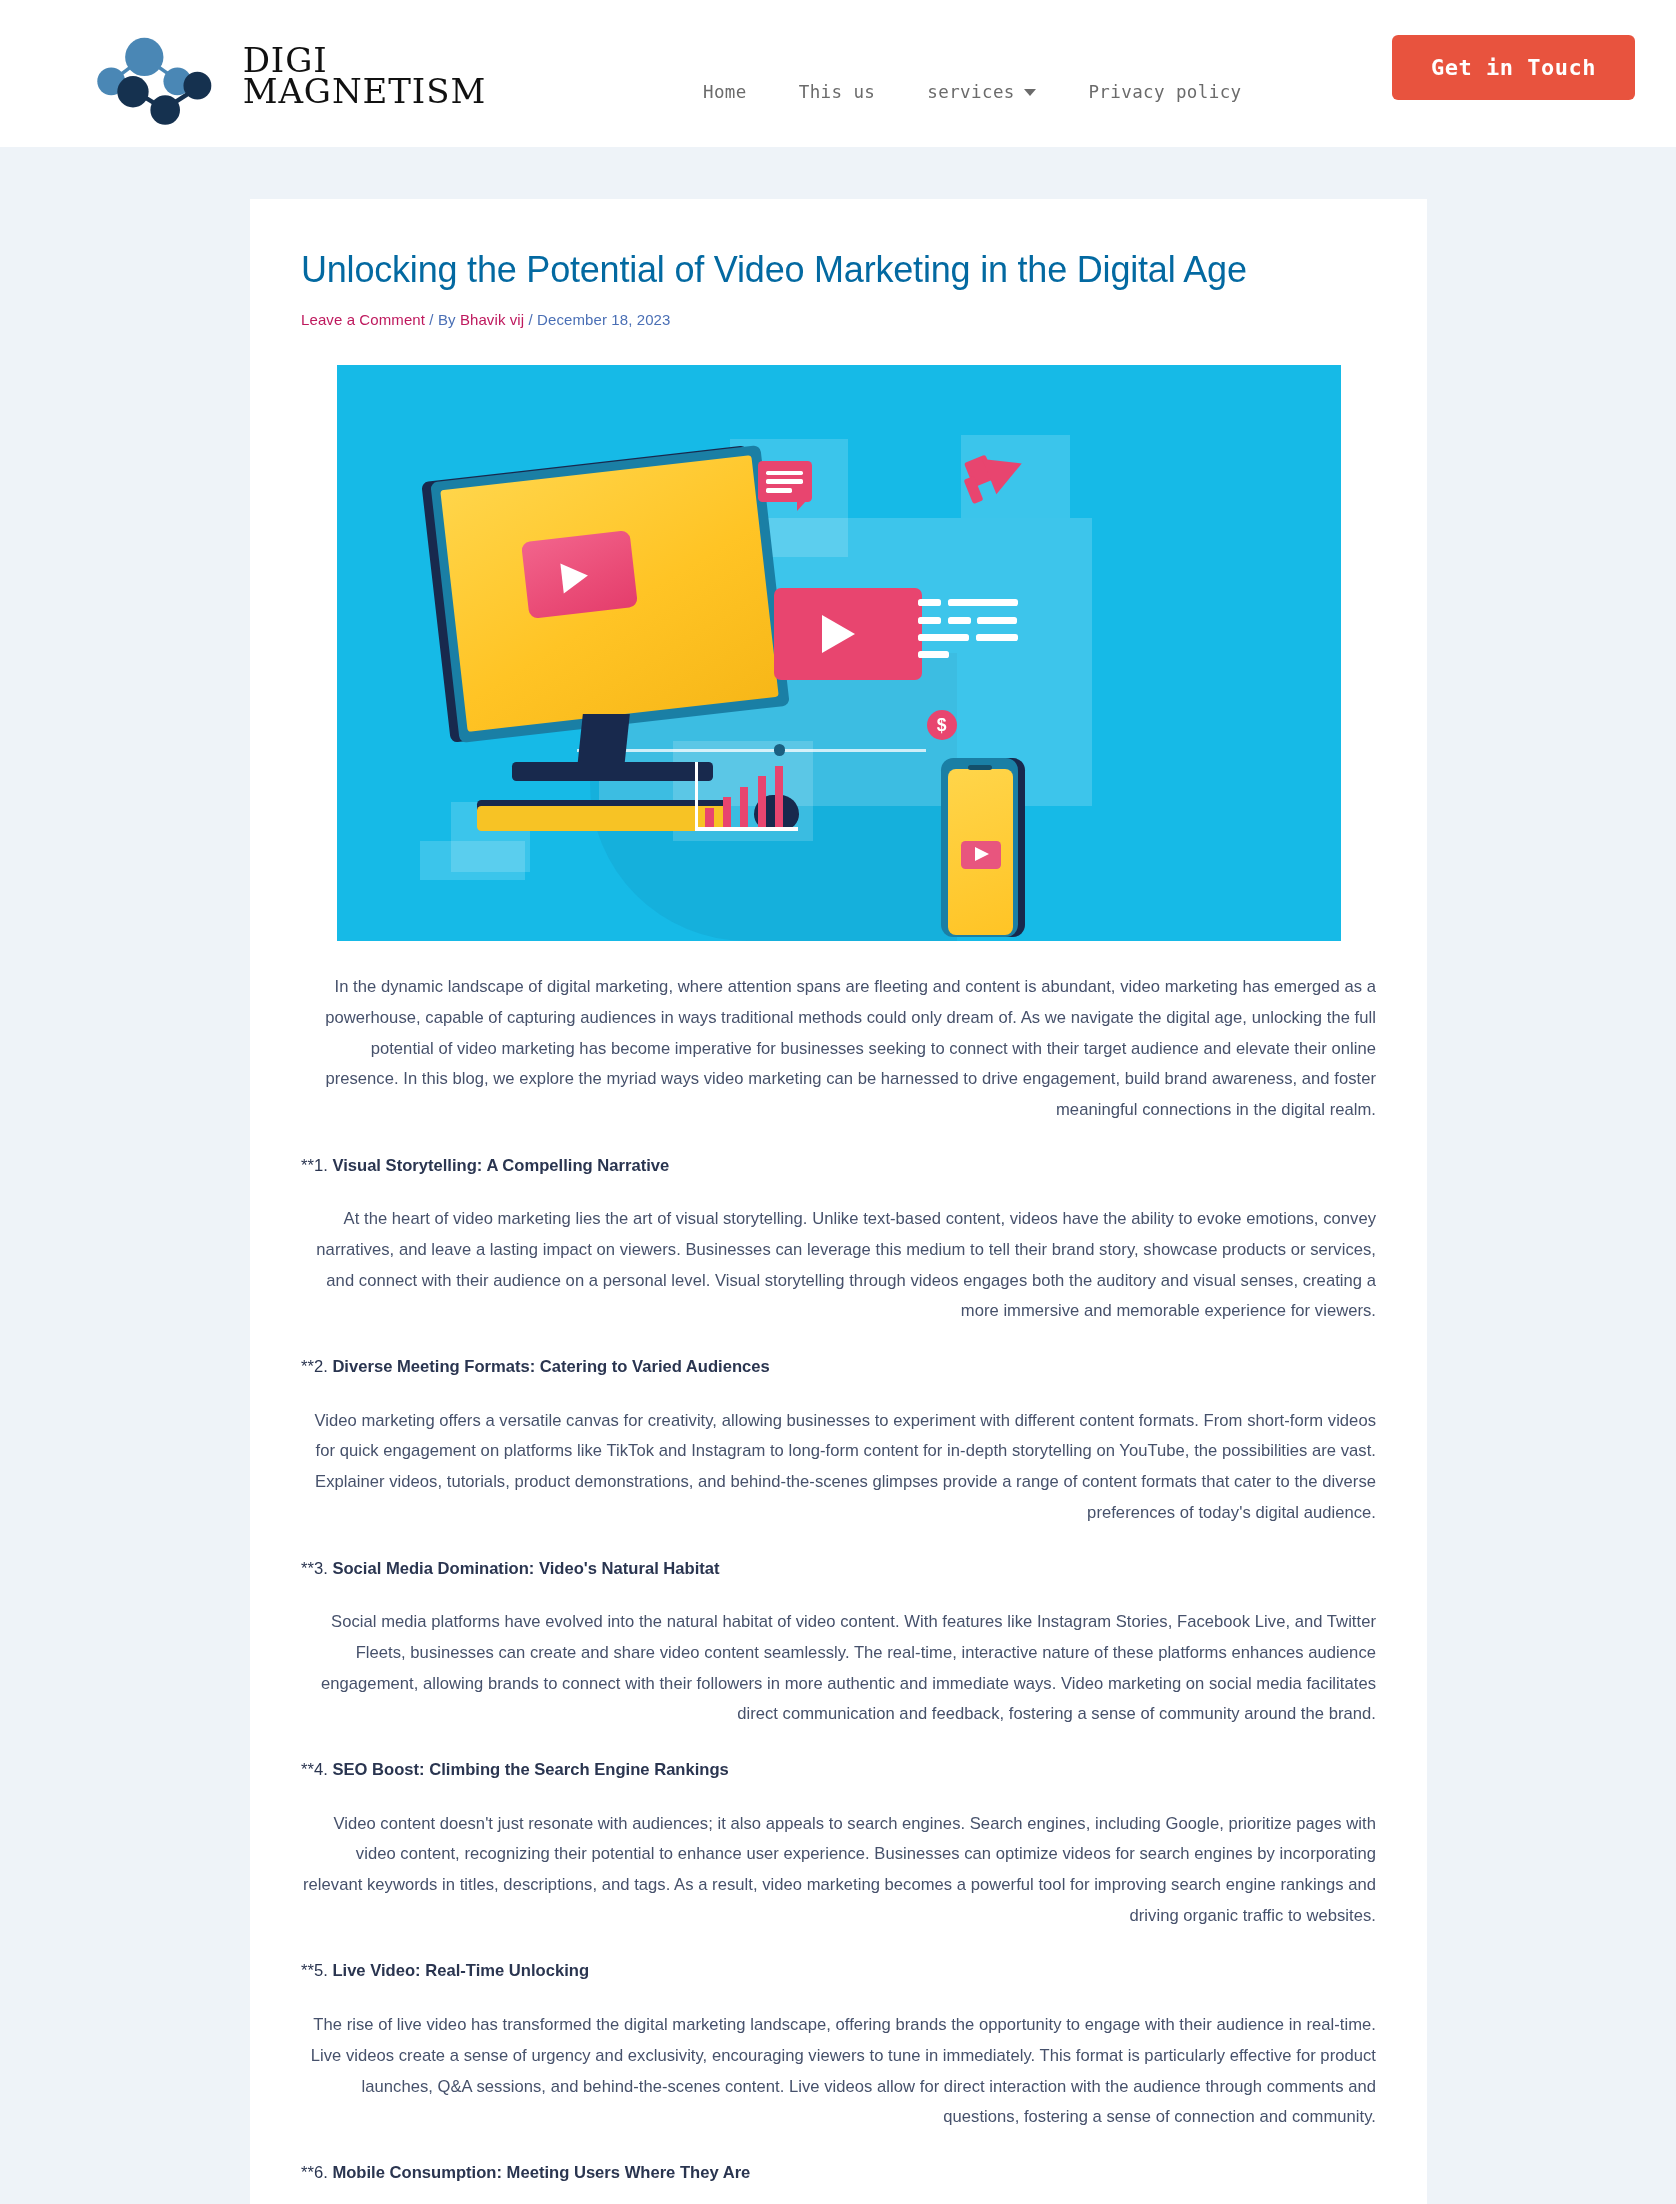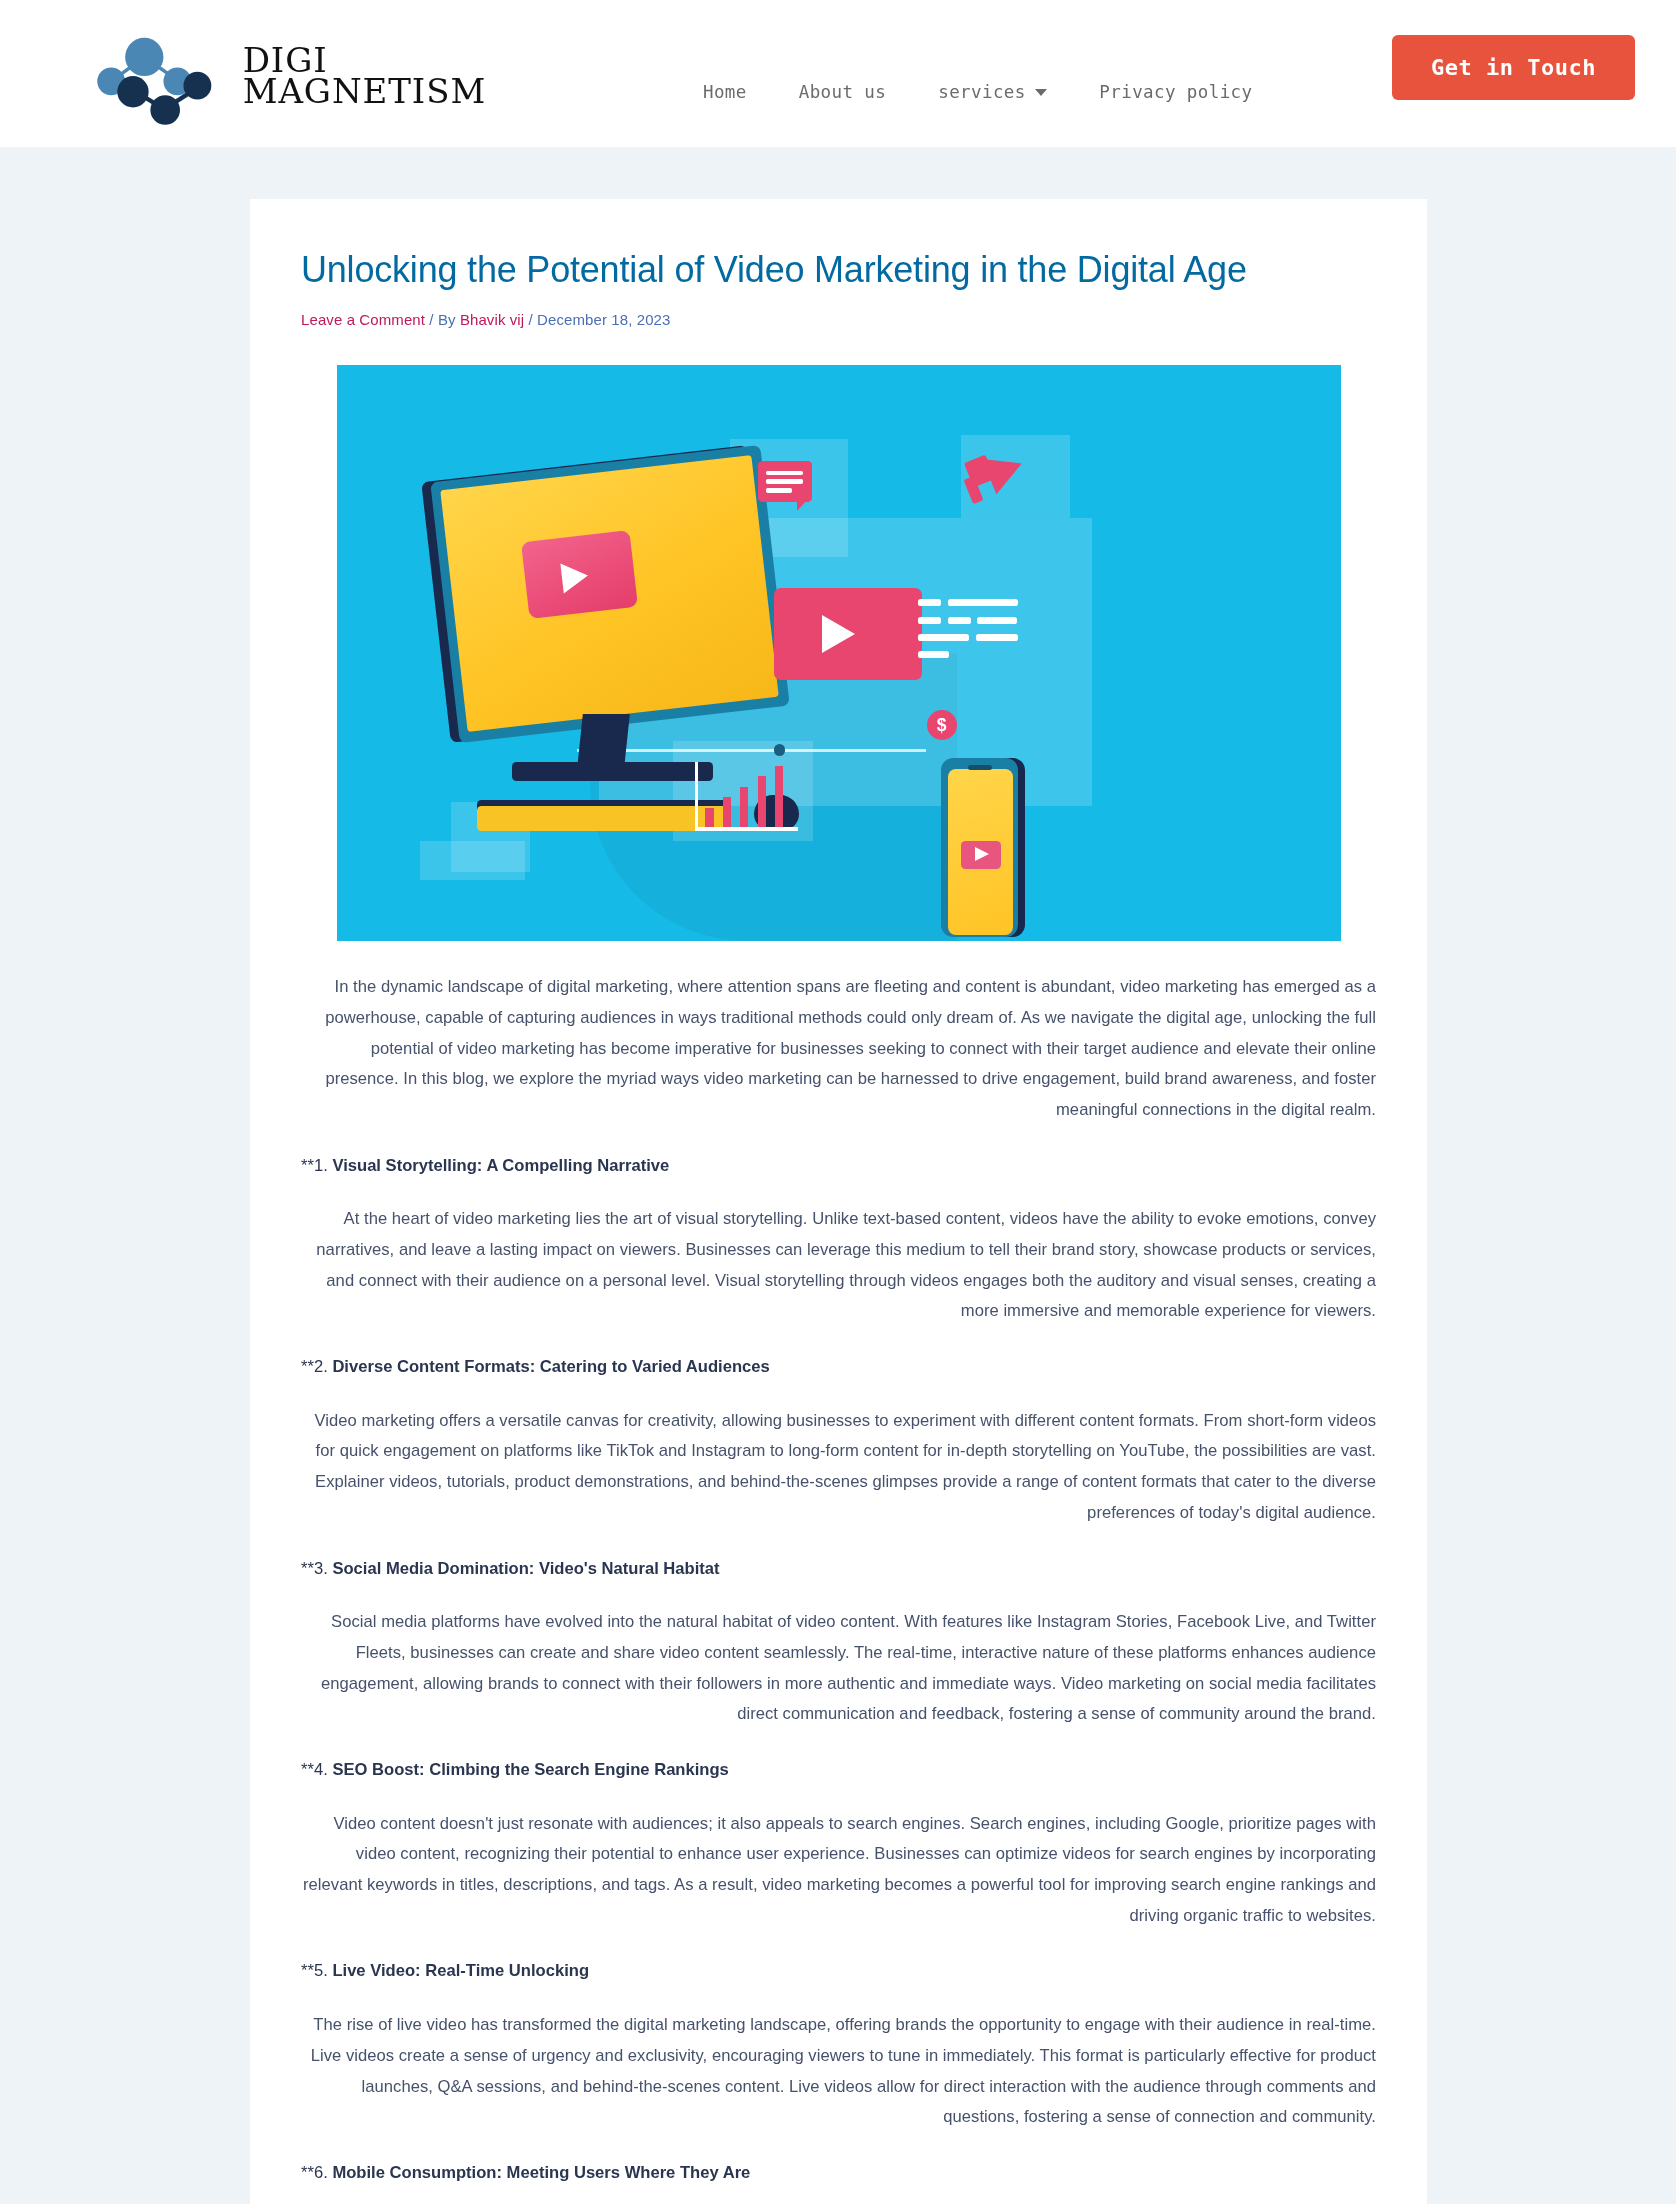--- a/index.html
+++ b/index.html
@@ -366,21 +366,21 @@
       <span class="l1">DIGI</span>
       <span class="l2">MAGNETISM</span>
     </span>
   </div>
 
   <nav class="main-nav">
     <span class="nav-item">
       <span>Home</span>
     </span>
     <span class="nav-item">
-      <span>About us</span>
+      <span>This us</span>
     </span>
     <span class="nav-item">
       <span>services</span>
       <i class="caret-down"></i>
     </span>
     <span class="nav-item">
       <span>Privacy policy</span>
     </span>
   </nav>
 
@@ -469,21 +469,21 @@
       <p>In the dynamic landscape of digital marketing, where attention spans are fleeting and content is abundant, video marketing has emerged as a powerhouse, capable of capturing audiences in ways traditional methods could only dream of. As we navigate the digital age, unlocking the full potential of video marketing has become imperative for businesses seeking to connect with their target audience and elevate their online presence. In this blog, we explore the myriad ways video marketing can be harnessed to drive engagement, build brand awareness, and foster meaningful connections in the digital realm.</p>
 
       <h3>
         <span class="hnum">**1.</span>
         <span class="htxt">Visual Storytelling: A Compelling Narrative</span>
       </h3>
       <p>At the heart of video marketing lies the art of visual storytelling. Unlike text-based content, videos have the ability to evoke emotions, convey narratives, and leave a lasting impact on viewers. Businesses can leverage this medium to tell their brand story, showcase products or services, and connect with their audience on a personal level. Visual storytelling through videos engages both the auditory and visual senses, creating a more immersive and memorable experience for viewers.</p>
 
       <h3>
         <span class="hnum">**2.</span>
-        <span class="htxt">Diverse Content Formats: Catering to Varied Audiences</span>
+        <span class="htxt">Diverse Meeting Formats: Catering to Varied Audiences</span>
       </h3>
       <p>Video marketing offers a versatile canvas for creativity, allowing businesses to experiment with different content formats. From short-form videos for quick engagement on platforms like TikTok and Instagram to long-form content for in-depth storytelling on YouTube, the possibilities are vast. Explainer videos, tutorials, product demonstrations, and behind-the-scenes glimpses provide a range of content formats that cater to the diverse preferences of today's digital audience.</p>
 
       <h3>
         <span class="hnum">**3.</span>
         <span class="htxt">Social Media Domination: Video's Natural Habitat</span>
       </h3>
       <p>Social media platforms have evolved into the natural habitat of video content. With features like Instagram Stories, Facebook Live, and Twitter Fleets, businesses can create and share video content seamlessly. The real-time, interactive nature of these platforms enhances audience engagement, allowing brands to connect with their followers in more authentic and immediate ways. Video marketing on social media facilitates direct communication and feedback, fostering a sense of community around the brand.</p>
 
       <h3>

